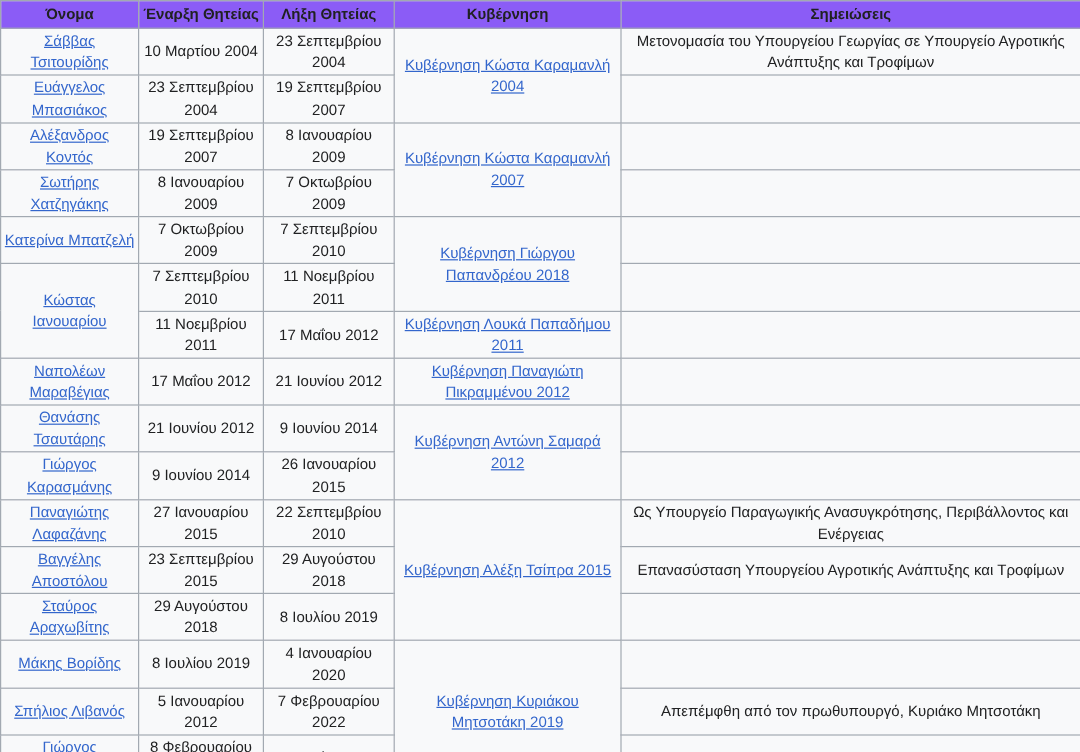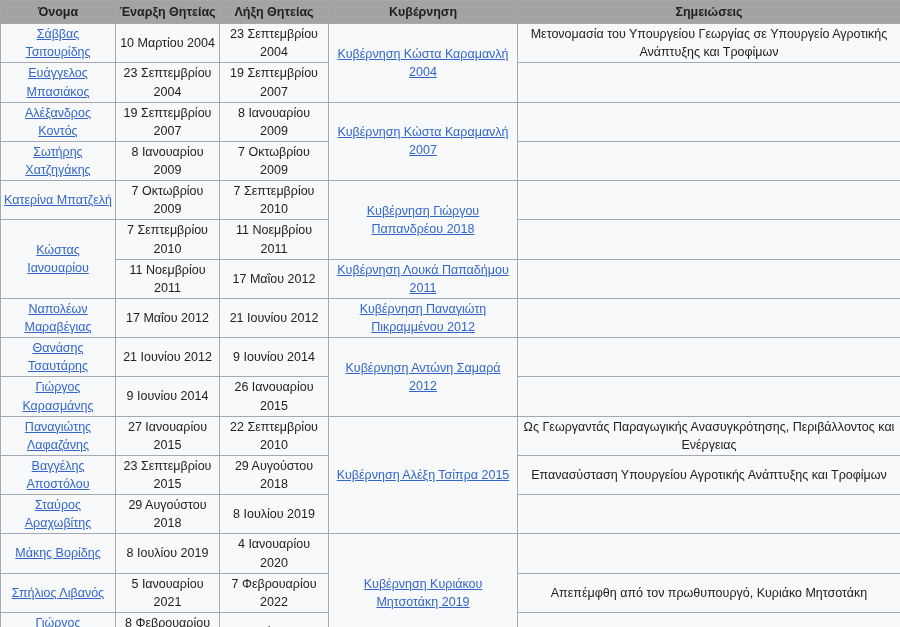--- a/index.html
+++ b/index.html
@@ -25,21 +25,21 @@
   }
   table.wikitable th,
   table.wikitable td {
     border: 1px solid #a2a9b1;
     text-align: center;
     vertical-align: middle;
     line-height: 1.45;
     word-wrap: break-word;
   }
   table.wikitable th {
-    background: #a3a3a3;
+    background: #8b5cf6;
     font-weight: bold;
     padding: 2px 3px;
   }
   table.wikitable td {
     padding: 1px 3px;
   }
   col.c-name  { width: 115px; }
   col.c-start { width: 104px; }
   col.c-end   { width: 109px; }
   col.c-gov   { width: 189px; }
@@ -136,21 +136,21 @@
           <td><a class="wlink">Γιώργος Καρασμάνης</a></td>
           <td>9 Ιουνίου 2014</td>
           <td>26 Ιανουαρίου 2015</td>
           <td></td>
         </tr>
         <tr>
           <td><a class="wlink">Παναγιώτης Λαφαζάνης</a></td>
           <td>27 Ιανουαρίου 2015</td>
           <td>22 Σεπτεμβρίου 2010</td>
           <td rowspan="3"><a class="wlink">Κυβέρνηση Αλέξη Τσίπρα 2015</a></td>
-          <td>Ως Γεωργαντάς Παραγωγικής Ανασυγκρότησης, Περιβάλλοντος και Ενέργειας</td>
+          <td>Ως Υπουργείο Παραγωγικής Ανασυγκρότησης, Περιβάλλοντος και Ενέργειας</td>
         </tr>
         <tr>
           <td><a class="wlink">Βαγγέλης Αποστόλου</a></td>
           <td>23 Σεπτεμβρίου 2015</td>
           <td>29 Αυγούστου 2018</td>
           <td>Επανασύσταση Υπουργείου Αγροτικής Ανάπτυξης και Τροφίμων</td>
         </tr>
         <tr>
           <td><a class="wlink">Σταύρος Αραχωβίτης</a></td>
           <td>29 Αυγούστου 2018</td>
@@ -159,21 +159,21 @@
         </tr>
         <tr>
           <td><a class="wlink">Μάκης Βορίδης</a></td>
           <td>8 Ιουλίου 2019</td>
           <td>4 Ιανουαρίου 2020</td>
           <td rowspan="3"><a class="wlink">Κυβέρνηση Κυριάκου Μητσοτάκη 2019</a></td>
           <td></td>
         </tr>
         <tr>
           <td><a class="wlink">Σπήλιος Λιβανός</a></td>
-          <td>5 Ιανουαρίου 2021</td>
+          <td>5 Ιανουαρίου 2012</td>
           <td>7 Φεβρουαρίου 2022</td>
           <td>Απεπέμφθη από τον πρωθυπουργό, Κυριάκο Μητσοτάκη</td>
         </tr>
         <tr>
           <td><a class="wlink">Γιώργος Γεωργαντάς</a></td>
           <td>8 Φεβρουαρίου 2022</td>
           <td>25 Μαΐου 2023</td>
           <td></td>
         </tr>
       </tbody>

